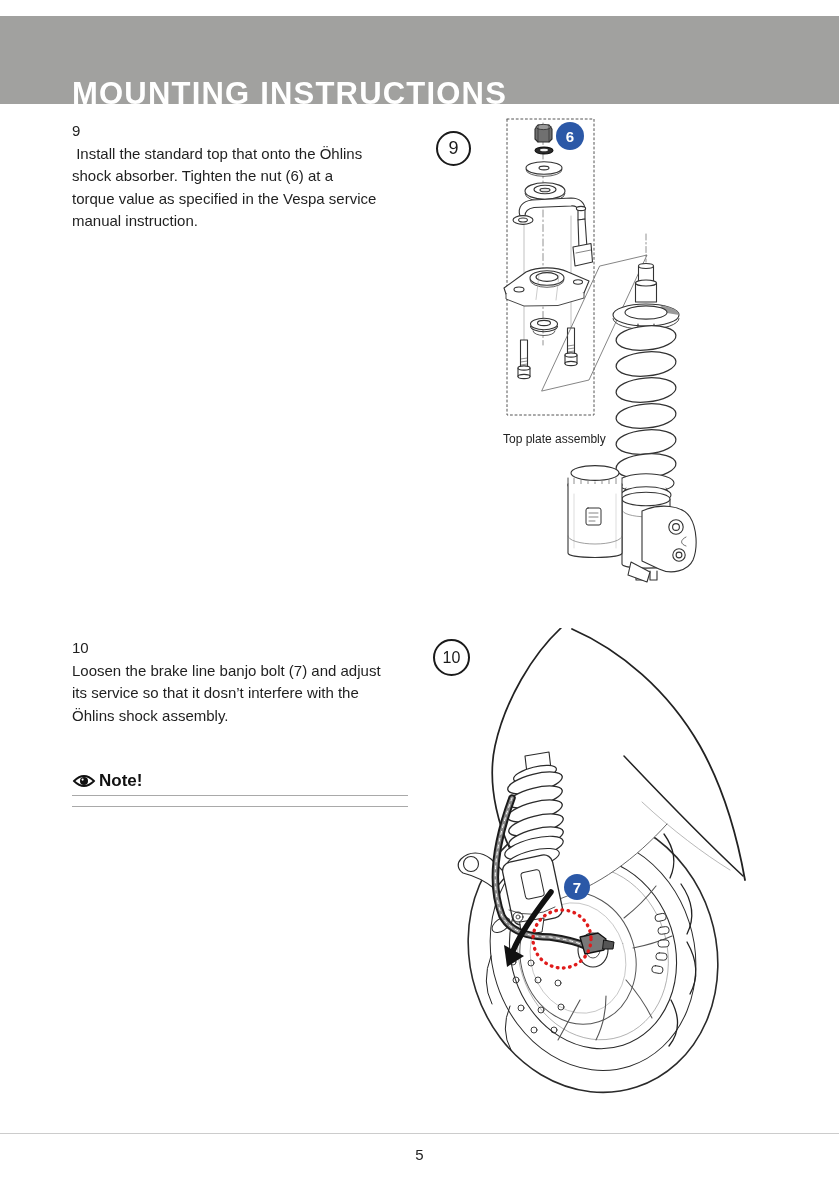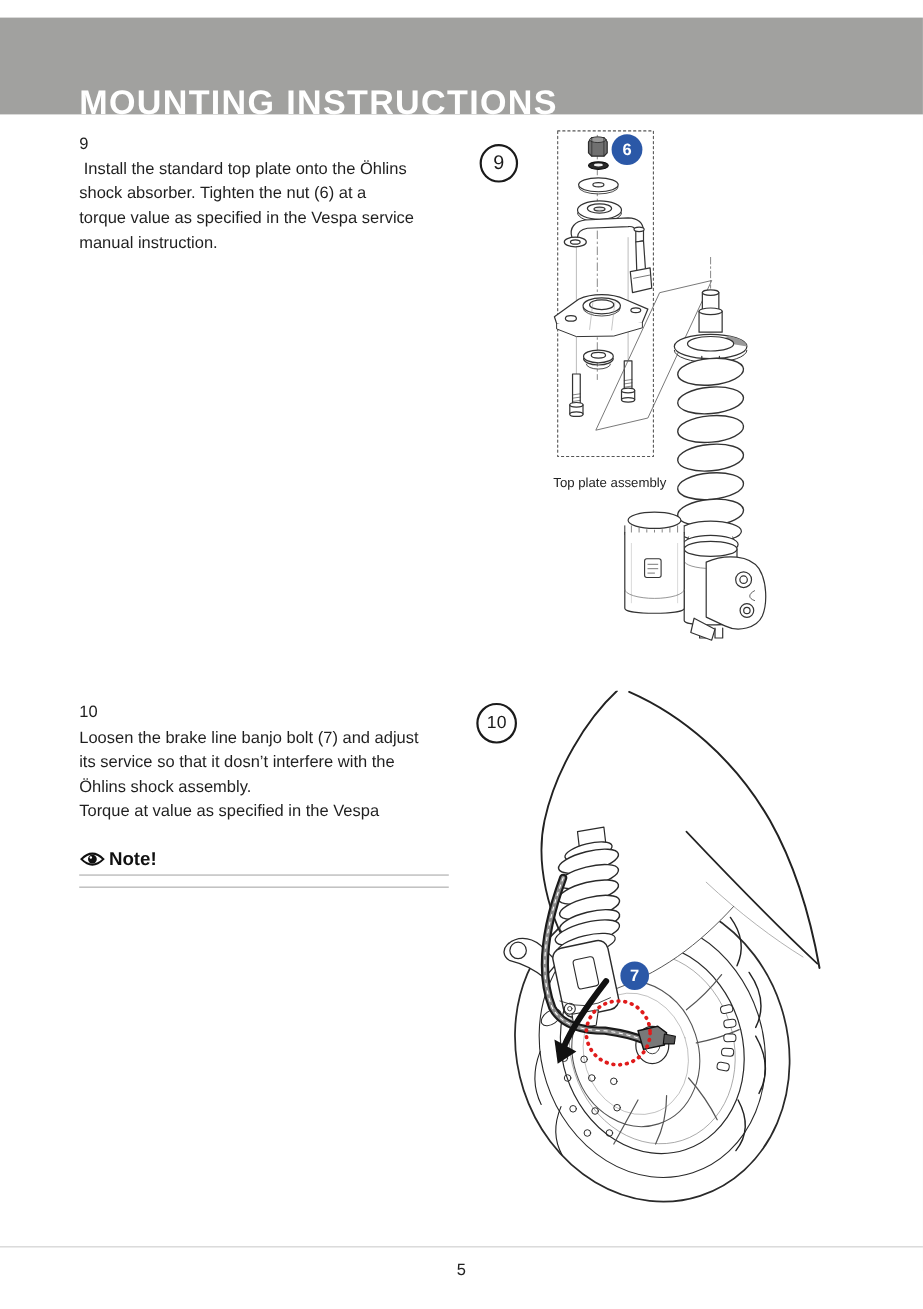--- a/index.html
+++ b/index.html
@@ -55,21 +55,21 @@
 <body>
 
 <div class="page">
 
   <div class="header-band">
     <h1 class="page-title">MOUNTING INSTRUCTIONS</h1>
   </div>
 
   <div class="step-text" id="step9-text">
     <div class="ln">9</div>
-    <div class="ln"> Install the standard top plate onto the Öhlins</div>
+    <div class="ln"> Install the standard top that onto the Öhlins</div>
     <div class="ln">shock absorber. Tighten the nut (6) at a</div>
     <div class="ln">torque value as specified in the Vespa service</div>
     <div class="ln">manual instruction.</div>
   </div>
   <div class="step-badge" id="badge-9">9</div>
 
   <svg class="diagram" id="diagram-a" width="330" height="480" viewBox="0 0 330 480">
     <g fill="none" stroke="#333" stroke-width="1.1" stroke-linecap="round" stroke-linejoin="round">
       <rect x="17" y="7" width="87" height="296" stroke="#555" stroke-width="1" stroke-dasharray="2 2.6"></rect>
       <line x1="53" y1="11" x2="53" y2="233" stroke="#777" stroke-width="0.8" stroke-dasharray="7 3 1.5 3"></line>
@@ -192,21 +192,20 @@
     </g>
   </svg>
   <div class="diagram-caption">Top plate assembly</div>
   <div class="callout-badge" id="callout-6">6</div>
 
   <div class="step-text" id="step10-text">
     <div class="ln">10</div>
     <div class="ln">Loosen the brake line banjo bolt (7) and adjust</div>
     <div class="ln">its service so that it dosn’t interfere with the</div>
     <div class="ln">Öhlins shock assembly.</div>
-    <div class="ln">Torque at value as specified in the Vespa</div>
   </div>
   <div class="step-badge" id="badge-10">10</div>
 
   <div class="note-block">
     <div class="note-head">
       <svg width="24" height="16" viewBox="0 0 24 16">
         <path d="M2,8 Q12,-2 22,8 Q12,18 2,8 Z" fill="#fff" stroke="#111" stroke-width="1.8"></path>
         <circle cx="12" cy="8" r="4" fill="#111"></circle>
         <circle cx="10.6" cy="6.6" r="1.1" fill="#fff"></circle>
       </svg>

